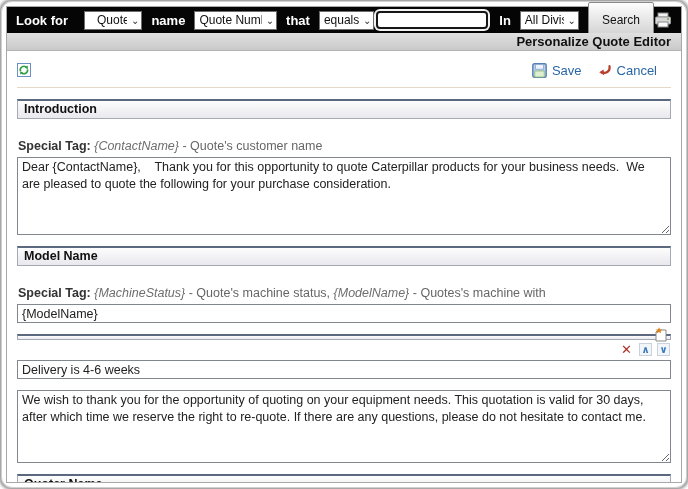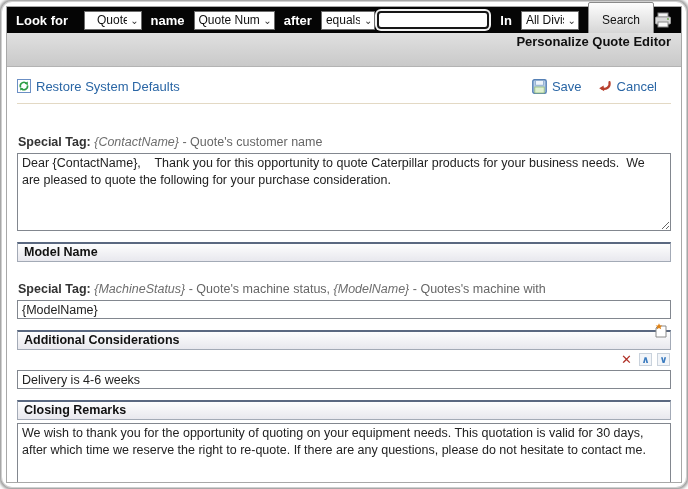--- a/index.html
+++ b/index.html
@@ -21,21 +21,21 @@
   .sel .chev{position:absolute;right:2px;top:1px;font-size:10px;color:#333;pointer-events:none;line-height:15px;}
   .w-entity{width:88px;padding-left:8px;}
   .w-field{width:132px;}
   .w-op{width:88px;align-items:flex-end;}
   .w-div{width:94px;}
   .sb-input{width:112px;height:18px;border:2px solid #161616;border-radius:4px;box-shadow:0 0 0 2px #f2f2f2;background:#fff;margin:0 2px;font:12px "Liberation Sans",sans-serif;padding:0 4px;outline:none;}
   .sb-btn{margin-left:9px;height:37px;padding:0 13px;font:12px "Liberation Sans",sans-serif;color:#111;background:linear-gradient(#fdfdfd,#cfcfcf);border:1px solid #8a8a8a;border-radius:2px;cursor:pointer;}
   .printer{margin-left:auto;width:20px;height:18px;display:flex;align-items:center;justify-content:center;cursor:pointer;}
 
   
-  .titlebar{height:34px;background:linear-gradient(#e0e0e0,#c9c9c9);border-bottom:1px solid #b3b3b3;text-align:right;padding:0 10px;font-size:13px;font-weight:bold;color:#101010;line-height:18px;flex:none;}
+  .titlebar{height:18px;background:linear-gradient(#e0e0e0,#c9c9c9);border-bottom:1px solid #b3b3b3;text-align:right;padding:0 10px;font-size:13px;font-weight:bold;color:#101010;line-height:18px;flex:none;}
 
   
   .content{flex:1;background:#fff;padding:6px 10px 0;overflow:hidden;}
   .toolbar{display:flex;align-items:center;height:20px;margin-top:3px;}
   .link{display:inline-flex;align-items:center;gap:5px;color:#2a66a5;font-size:13px;text-decoration:none;cursor:pointer;}
   .toolbar .right{margin-left:auto;display:flex;gap:15px;align-items:center;padding-right:14px;}
   .divider{border:none;border-top:1px solid #e3d9c4;margin:7px 0 0;}
 
   .section{margin-top:11px;position:relative;}
   .sec-head{position:relative;border:1px solid #a3aab6;border-top:2px solid #5a6880;background:linear-gradient(#fdfdfd,#e8e8ee);padding:1px 6px 2px;font-size:12.5px;font-weight:bold;color:#111;}
@@ -64,21 +64,21 @@
       <span class="sb-label first">Look for</span>
       <span class="sel w-entity">
         <select><option>Quotes</option></select>
         <span class="chev">⌄</span>
       </span>
       <span class="sb-label mid">name</span>
       <span class="sel w-field">
         <select><option>Quote Number</option></select>
         <span class="chev">⌄</span>
       </span>
-      <span class="sb-label mid">after</span>
+      <span class="sb-label mid">that</span>
       <span class="sel w-op">
         <select><option>equals</option></select>
         <span class="chev">⌄</span>
       </span>
       <input class="sb-input" type="text" value="" style="">
       <span class="sb-label mid">In</span>
       <span class="sel w-div">
         <select><option>All Divisions</option></select>
         <span class="chev">⌄</span>
       </span>
@@ -101,21 +101,20 @@
         <a class="link">
           <span>
             <svg width="14" height="14" viewBox="0 0 14 14">
               <rect x="0.5" y="0.5" width="13" height="13" fill="#fff" stroke="#6b8fc4"></rect>
               <path d="M3.5 8.2 A3.6 3.6 0 0 1 9.6 4.6" fill="none" stroke="#2f9e44" stroke-width="1.6"></path>
               <polygon points="10.8,2.6 10.8,6.2 7.6,4.6" fill="#2f9e44"></polygon>
               <path d="M10.5 6.4 A3.6 3.6 0 0 1 4.6 9.8" fill="none" stroke="#2f9e44" stroke-width="1.6"></path>
               <polygon points="3.2,11.6 3.2,8.2 6.4,9.8" fill="#2f9e44"></polygon>
             </svg>
           </span>
-          <span>Restore System Defaults</span>
         </a>
         <span class="right">
           <a class="link">
             <span>
               <svg width="15" height="15" viewBox="0 0 15 15">
                 <rect x="0.8" y="0.8" width="13.4" height="13.4" rx="1.5" fill="#b9cfe8" stroke="#5580b5" stroke-width="1.4"></rect>
                 <rect x="3.6" y="1.6" width="7.8" height="4.6" fill="#eef4fb" stroke="#8aa8cc" stroke-width="0.8"></rect>
                 <rect x="2.8" y="8" width="9.4" height="6" fill="#dff0d0" stroke="#8fb878" stroke-width="0.8"></rect>
               </svg>
             </span>
@@ -129,61 +128,60 @@
               </svg>
             </span>
             <span>Cancel</span>
           </a>
         </span>
       </div>
 
       <hr class="divider">
 
       <div class="section">
+        <div class="sec-head">
+          <span>Introduction</span>
+        </div>
         <div class="tagline">
           <span class="lbl">Special Tag:</span>
           <span class="tag">{ContactName}</span><span> - Quote's customer name</span>
         </div>
         <textarea class="box h-intro" spellcheck="false" style="">Dear {ContactName},    Thank you for this opportunity to quote Caterpillar products for your business needs.  We are pleased to quote the following for your purchase consideration.</textarea>
       </div>
 
       <div class="section">
         <div class="sec-head">
           <span>Model Name</span>
         </div>
         <div class="tagline">
           <span class="lbl">Special Tag:</span>
           <span class="tag">{MachineStatus}</span><span> - Quote's machine status, </span><span class="tag">{ModelName}</span><span> - Quotes's machine with</span>
         </div>
         <input class="txt" type="text" value="{ModelName}" style="">
       </div>
 
       <div class="section">
         <div class="sec-head">
-          <span>Additional Considerations</span>
           <span class="add-icon">
             <svg width="15" height="17" viewBox="0 0 15 17">
               <path d="M4 4 h8 v11 h-10 v-9 z" fill="#fff" stroke="#8a8a8a"></path>
               <path d="M4 4 l-2 2 h2 z" fill="#dcdcdc" stroke="#8a8a8a"></path>
               <path d="M5 1.2 L6 3.4 L8.4 3.6 L6.6 5 L7.1 7.2 L5 6 L2.9 7.2 L3.4 5 L1.6 3.6 L4 3.4 Z" fill="#e08214"></path>
             </svg>
           </span>
         </div>
         <div class="item-controls">
           <span class="del">✕</span>
           <span class="mv">∧</span>
           <span class="mv">∨</span>
         </div>
         <input class="txt" type="text" value="Delivery is 4-6 weeks" style="">
       </div>
 
       <div class="section">
-        <div class="sec-head">
-          <span>Closing Remarks</span>
-        </div>
         <textarea class="box h-close" spellcheck="false" style="">We wish to thank you for the opportunity of quoting on your equipment needs. This quotation is valid for 30 days, after which time we reserve the right to re-quote. If there are any questions, please do not hesitate to contact me.</textarea>
       </div>
 
       <div class="section">
         <div class="sec-head">
           <span>Quoter Name</span>
         </div>
 
       </div>
 

